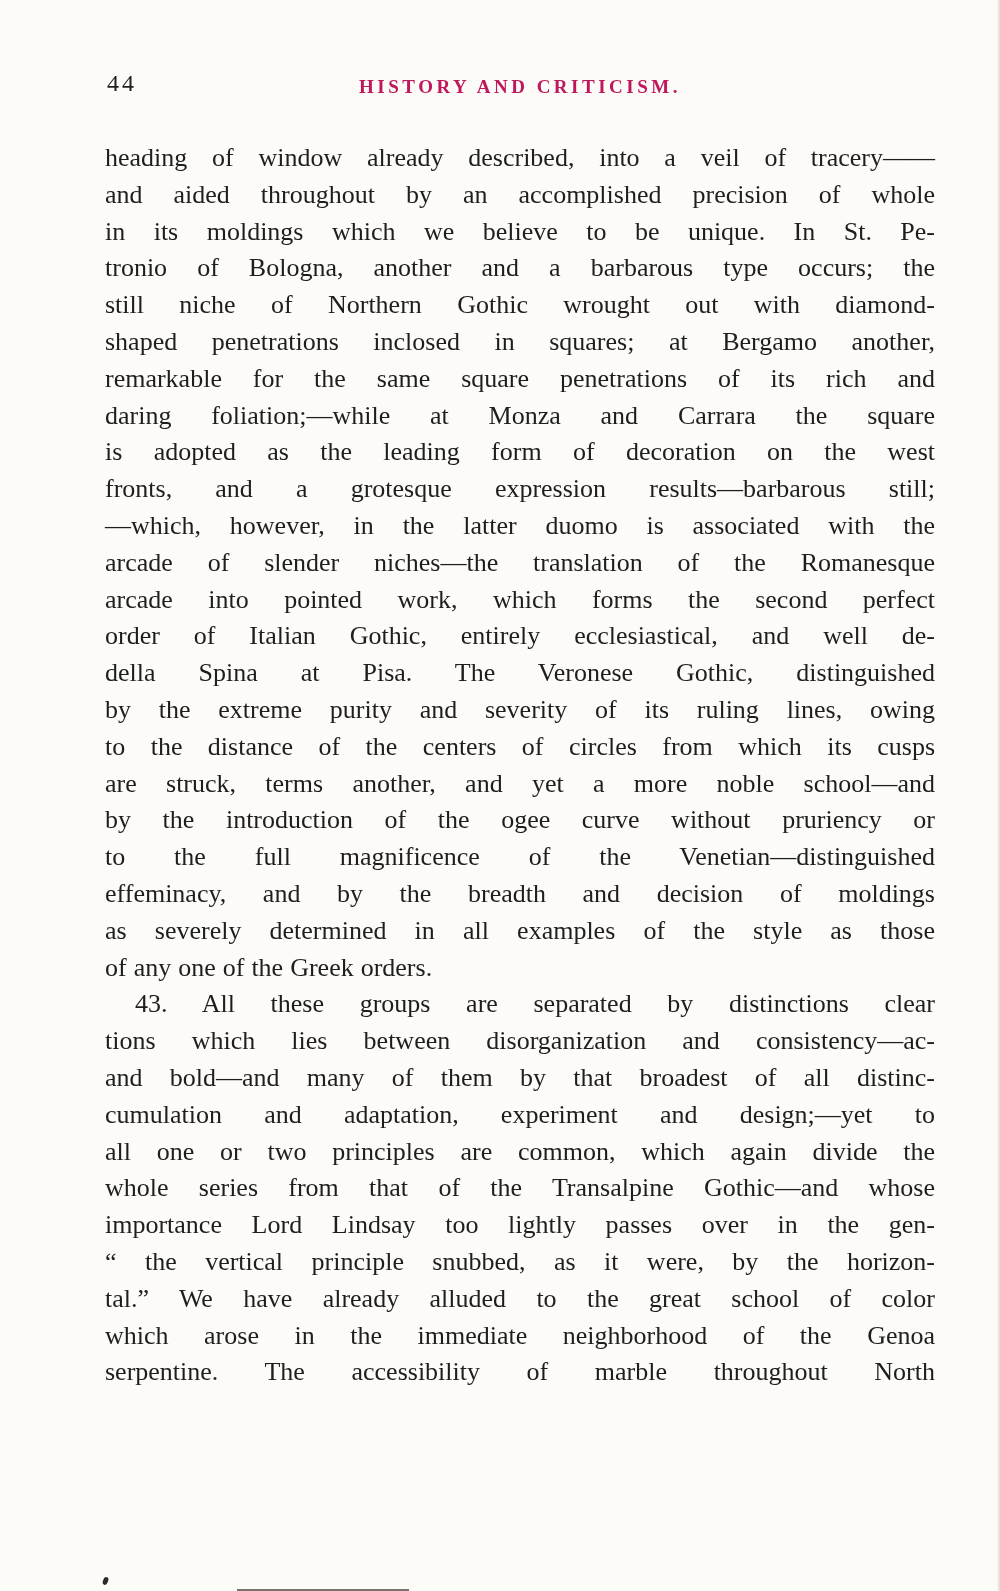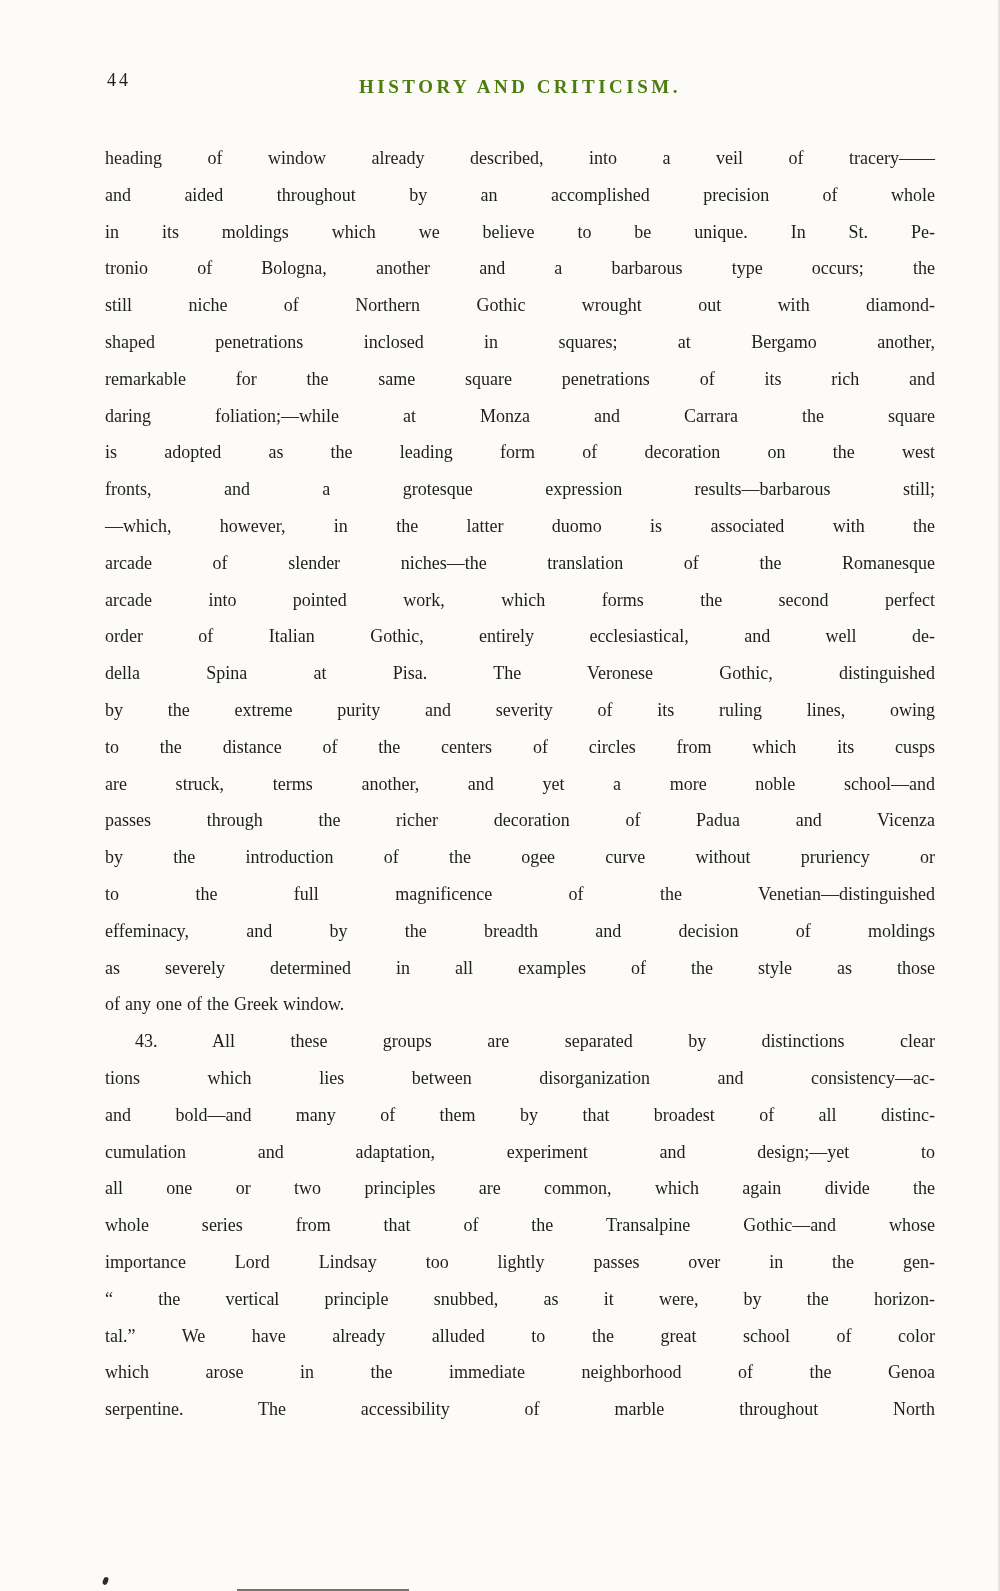--- a/index.html
+++ b/index.html
@@ -22,41 +22,41 @@
     position: absolute;
     top: 70px;
     left: 105px;
     width: 830px;
     height: 34px;
   }
   .page-number {
     position: absolute;
     left: 2px;
     top: 0;
-    font-size: 18px;
+    font-size: 24px;
     letter-spacing: 3px;
     font-weight: normal;
   }
   .header-title {
     position: absolute;
     left: 0;
     right: 0;
     top: 6px;
     text-align: center;
     font-size: 19px;
     font-weight: bold;
     letter-spacing: 3.5px;
-    color: #4d7c0f;
+    color: #be185d;
   }
   .text-block {
     position: absolute;
     left: 105px;
     top: 140px;
     width: 830px;
-    font-size: 18px;
+    font-size: 26px;
   }
   .paragraph {
     margin: 0;
     padding: 0;
   }
   .line {
     height: 36.8px;
     line-height: 36.8px;
     text-align: justify;
     text-align-last: justify;
@@ -120,26 +120,25 @@
         <div class="line">is adopted as the leading form of decoration on the west</div>
         <div class="line">fronts, and a grotesque expression results—barbarous still;</div>
         <div class="line">—which, however, in the latter duomo is associated with the</div>
         <div class="line">arcade of slender niches—the translation of the Romanesque</div>
         <div class="line">arcade into pointed work, which forms the second perfect</div>
         <div class="line">order of Italian Gothic, entirely ecclesiastical, and well de-</div>
         <div class="line">della Spina at Pisa. The Veronese Gothic, distinguished</div>
         <div class="line">by the extreme purity and severity of its ruling lines, owing</div>
         <div class="line">to the distance of the centers of circles from which its cusps</div>
         <div class="line">are struck, terms another, and yet a more noble school—and</div>
-        <div class="line">passes through the richer decoration of Padua and Vicenza</div>
         <div class="line">by the introduction of the ogee curve without pruriency or</div>
         <div class="line">to the full magnificence of the Venetian—distinguished</div>
         <div class="line">effeminacy, and by the breadth and decision of moldings</div>
         <div class="line">as severely determined in all examples of the style as those</div>
-        <div class="line line-last">of any one of the Greek window.</div>
+        <div class="line line-last">of any one of the Greek orders.</div>
       </div>
       <div class="paragraph">
         <div class="line indent">43. All these groups are separated by distinctions clear</div>
         <div class="line">tions which lies between disorganization and consistency—ac-</div>
         <div class="line">and bold—and many of them by that broadest of all distinc-</div>
         <div class="line">cumulation and adaptation, experiment and design;—yet to</div>
         <div class="line">all one or two principles are common, which again divide the</div>
         <div class="line">whole series from that of the Transalpine Gothic—and whose</div>
         <div class="line">importance Lord Lindsay too lightly passes over in the gen-</div>
         <div class="line">“ the vertical principle snubbed, as it were, by the horizon-</div>

